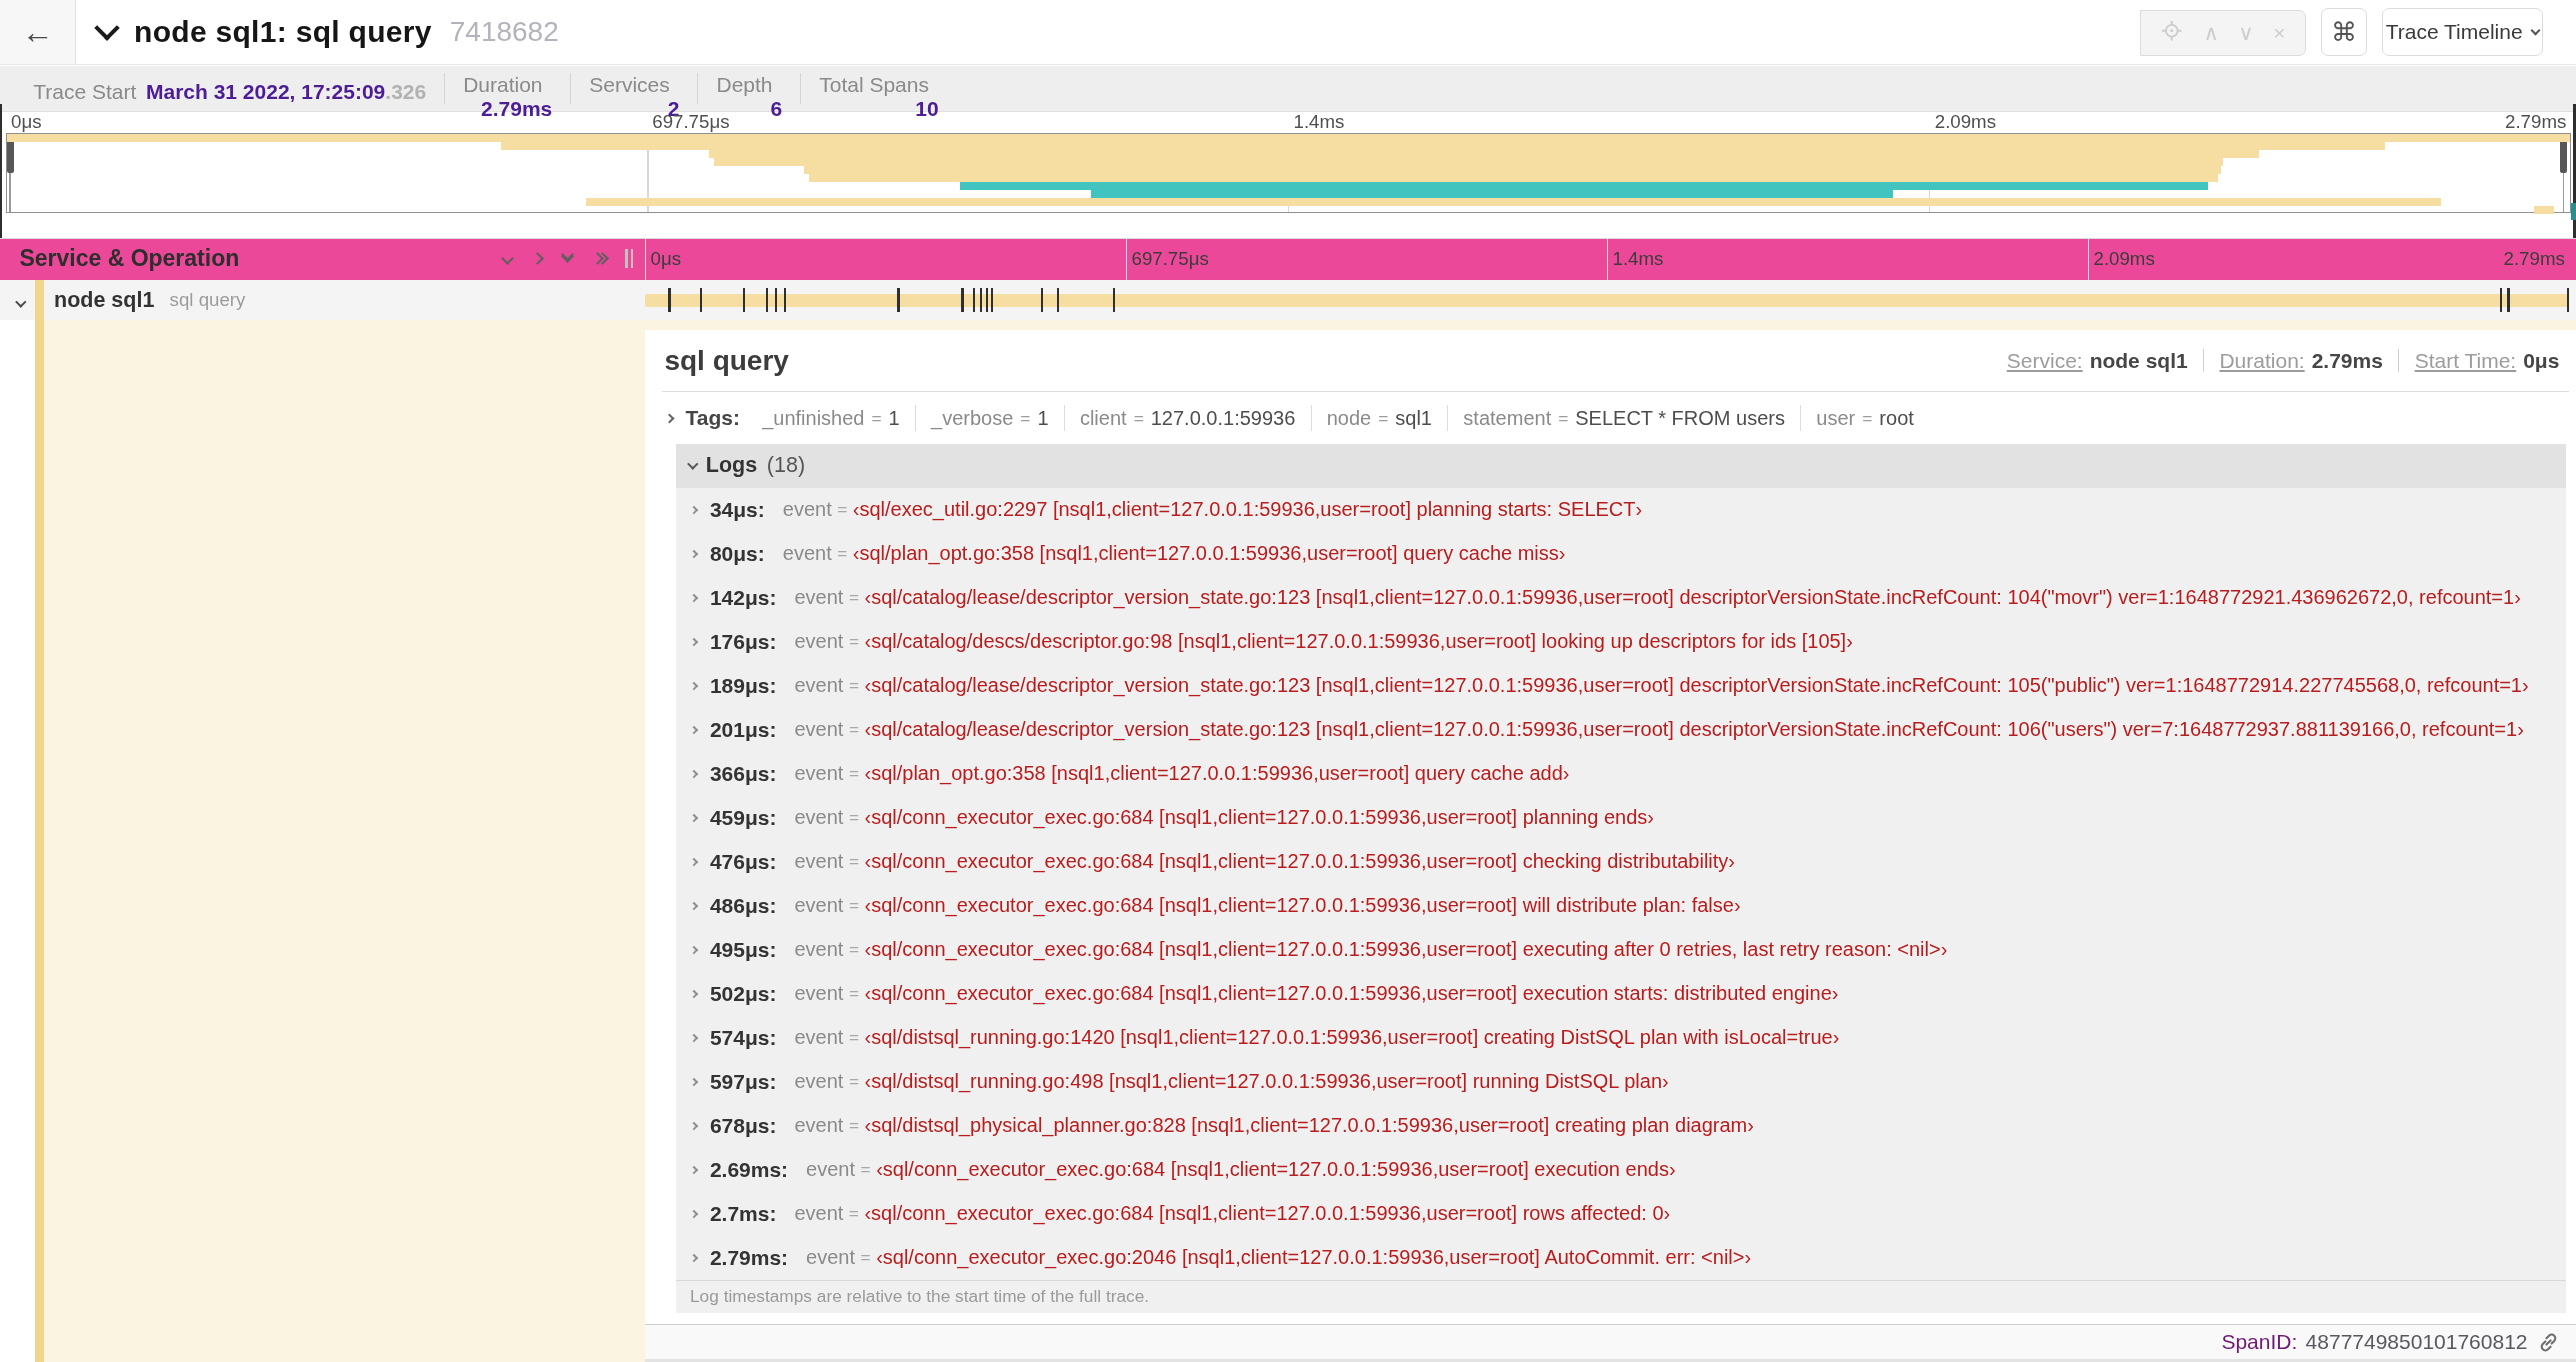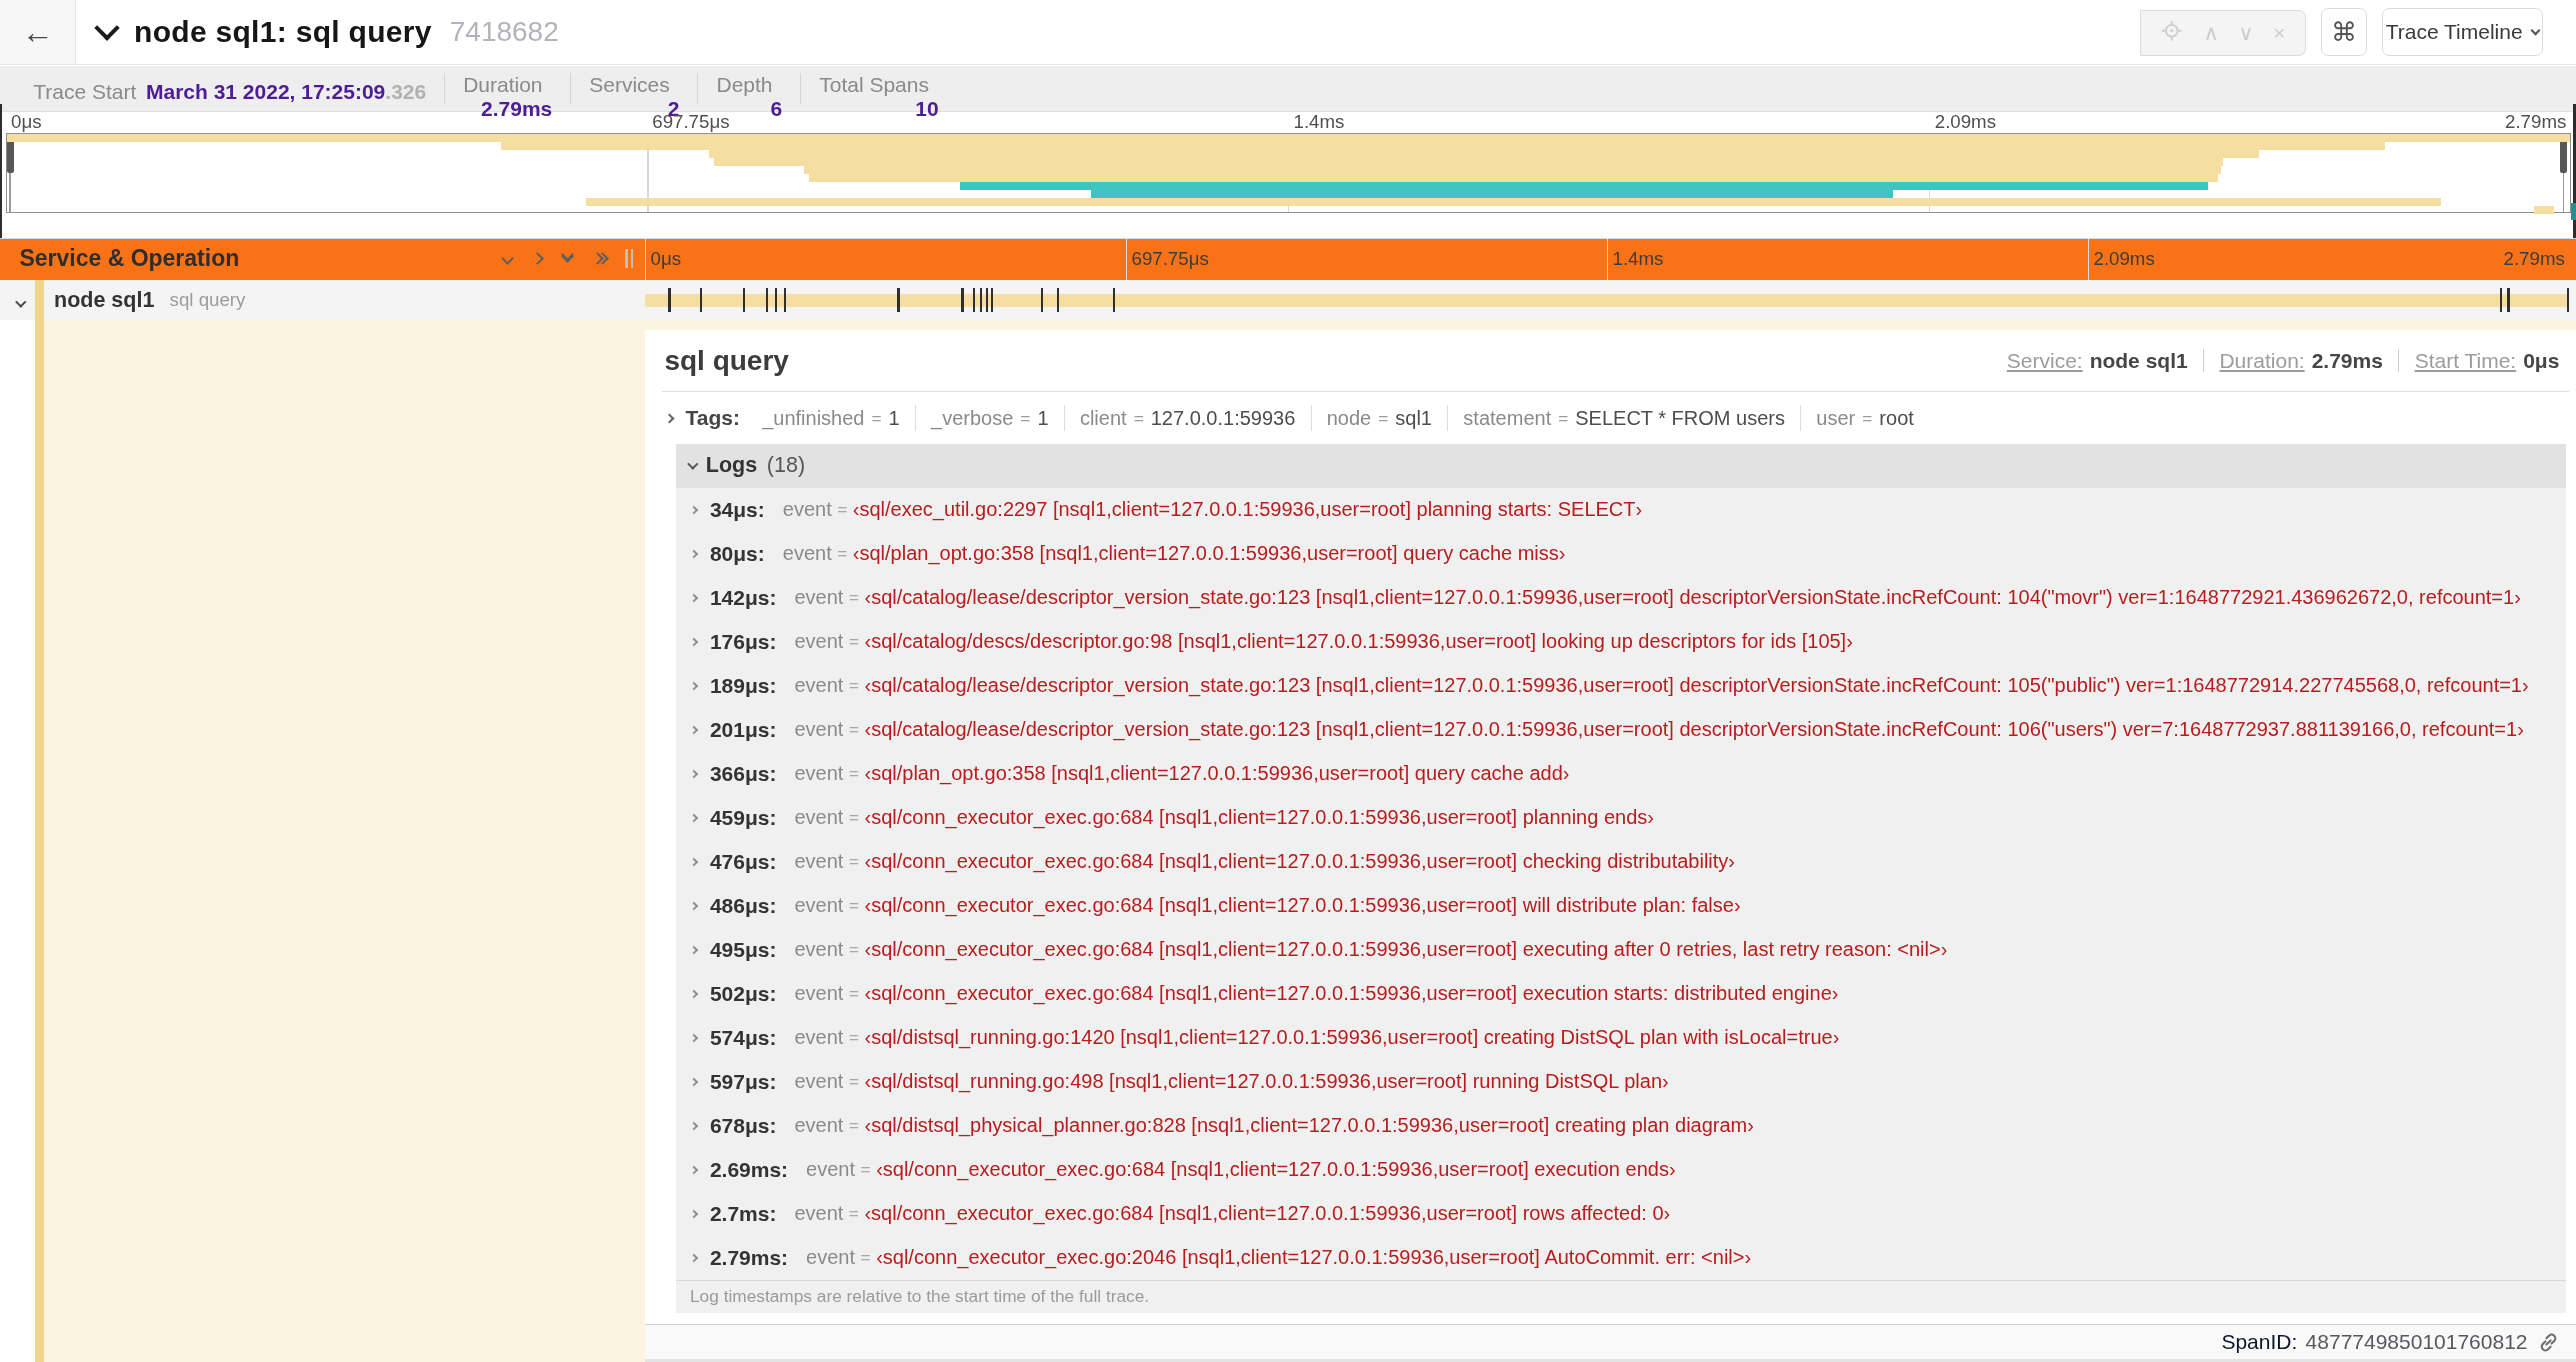--- a/index.html
+++ b/index.html
@@ -55,21 +55,21 @@
   .mm-canvas { position:absolute; left:5.5px; top:133px; width:2565px; height:80px; background:#fff;
                border:1.4px solid #8f8f8f; }
   .mm-grid { position:absolute; top:0; width:1.4px; height:100%; background:#d8d8d8; }
   .mm-bar { position:absolute; }
   .scrubber-line { position:absolute; top:0; width:1.4px; height:100%; background:#9a9a9a; }
   .scrubber-handle { position:absolute; width:7.6px; height:33px; top:5.5px; background:#575757; border-radius:2.1px; cursor:ew-resize; }
   .edge-dark { position:absolute; background:#2e2e2e; }
   .edge-teal { position:absolute; background:#2d8f8d; }
 
   
-  .tl-header { position:absolute; left:0; top:238px; width:2576px; height:52px; background:#f97316;
+  .tl-header { position:absolute; left:0; top:238px; width:2576px; height:52px; background:#ec4899;
                border-top:1.4px solid #dadada; border-bottom:1.4px solid #cfcfcf;padding-left:22px; }
   .so-title { position:absolute; left:19.4px; top:0; height:39px; display:flex; align-items:center;
               font-size:23px; font-weight:bold; color:#2e2e2e; }
   .so-icons { position:absolute; left:503px; top:0; height:39px; width:125px; display:flex;
               align-items:center; gap:21px; color:#5f5f5f; }
   .so-icons .ico { cursor:pointer; display:flex; align-items:center; }
   .so-icons .cv { width:9px; height:9px; }
   .dbl-down { display:flex; flex-direction:column; }
   .dbl-down .cv { margin-top:-6.2px; }
   .dbl-right { display:flex; }
@@ -130,21 +130,21 @@
   .log-row .ltime { font-size:21px; font-weight:bold; color:#333; margin-left:12.5px; }
   .log-row .lkey { font-size:20px; color:#8a8a8a; margin-left:18px; }
   .log-row .leq { font-size:17.3px; color:#a8a8a8; margin:0 5.5px; }
   .log-row .lval { font-size:20px; color:#b91c1c; }
   .logs-note { height:33px; background:#f0f0f0; border-top:1.4px solid #d8d8d8; display:flex;
                align-items:center; padding-left:14px; font-size:17.3px; color:#9a9a9a; }
 
   .spanid-bar { position:absolute; left:0; top:1004px; width:1931px; height:35px; background:#f9f9f9;
                 border-top:1.4px solid #cfcfcf; display:flex; align-items:center; justify-content:flex-end;
                 padding-right:15.2px; gap:8.3px; font-size:21px; }
-  .spanid-bar .lab { color:#0f172a; }
+  .spanid-bar .lab { color:#701a75; }
   .spanid-bar .val { color:#58585e; }
   .bottom-strip { position:absolute; left:0; top:1039px; width:1931px; height:4.2px; background:#e3e3e3; }
   .link-ico { cursor:pointer; display:flex; align-items:center; }
 </style>
 </head>
 <body>
 
 <div id="root" style="--tan: #F6DEA3; --tanAccent: #F0D58C; --teal: #41C4BF; --cream: #FBF4E1;">
 
   <div class="top-bar">

